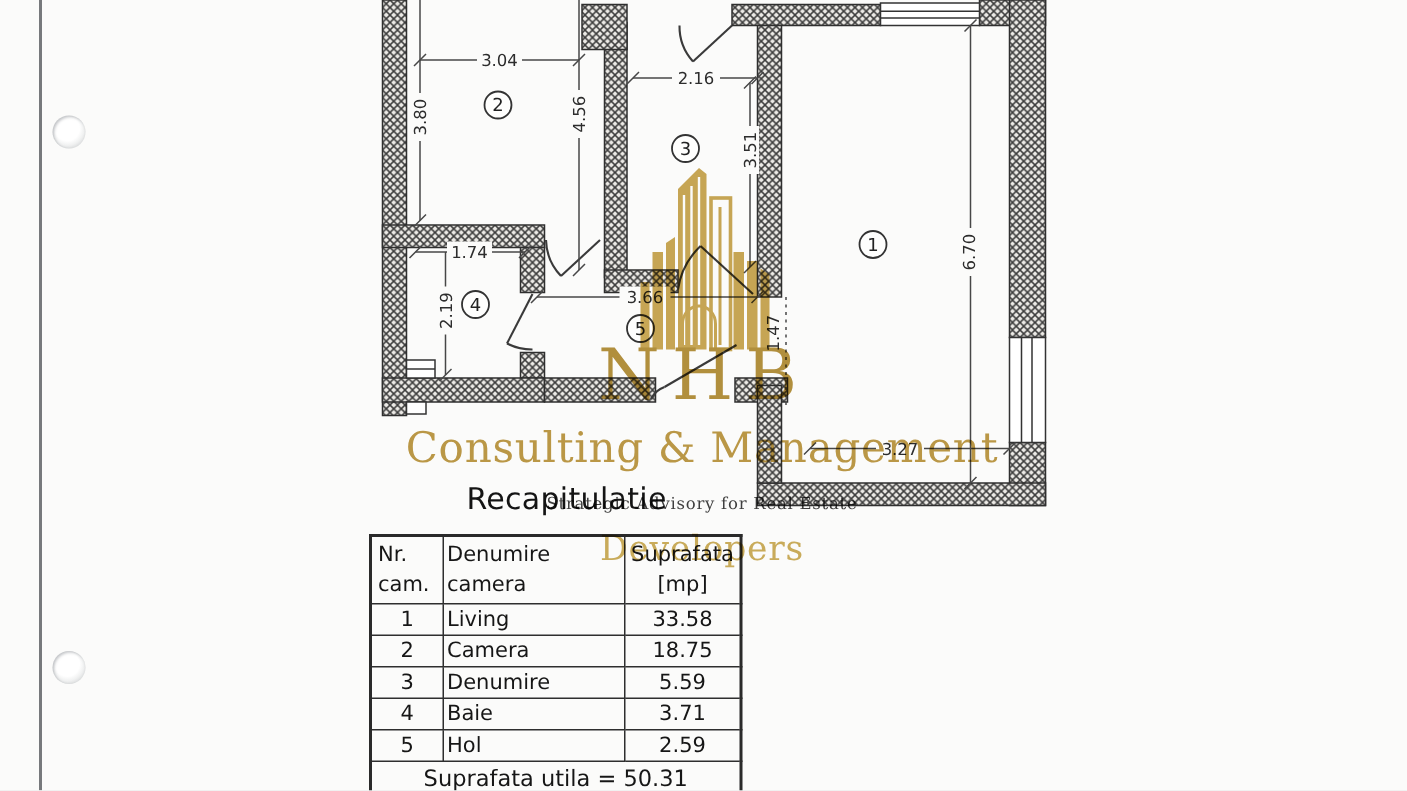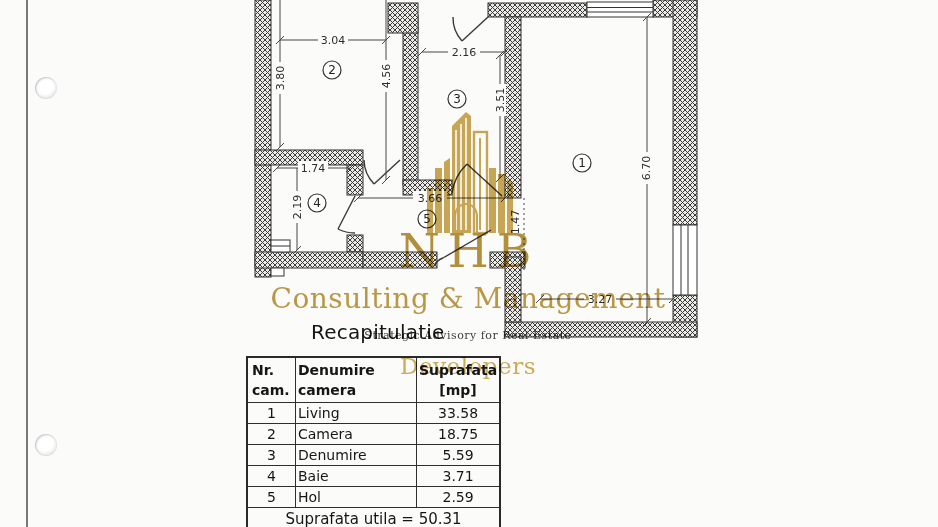--- a/index.html
+++ b/index.html
@@ -27,21 +27,21 @@
   
   table.recap{
     position:absolute;left:246px;top:356px;border-collapse:collapse;
     background:transparent;color:#161616;table-layout:fixed;
   }
   table.recap td{border:1.6px solid #2e2e2e;font-size:14px;padding:0 2px;}
   table.recap{border:2.2px solid #2a2a2a;}
   td.c-nr{width:41px;text-align:center;}
   td.c-name{width:116px;text-align:left;padding-left:14px;}
   td.c-area{width:72px;text-align:center;}
-  tr.hdr td{height:44px;line-height:1.45;font-weight:bold;}
+  tr.hdr td{height:44px;line-height:1.45;}
   tr.hdr td.c-nr{text-align:left;padding-left:4px;}
   tr.data td{height:20px;}
   tr.ftr td{height:22px;text-align:center;font-size:15px;}
   .hd span{display:block;}
 
   
   .watermark{
     position:absolute;left:0;top:0;width:938px;height:527px;
     mix-blend-mode:multiply;pointer-events:none;
     font-family:"DejaVu Serif","Liberation Serif",serif;

